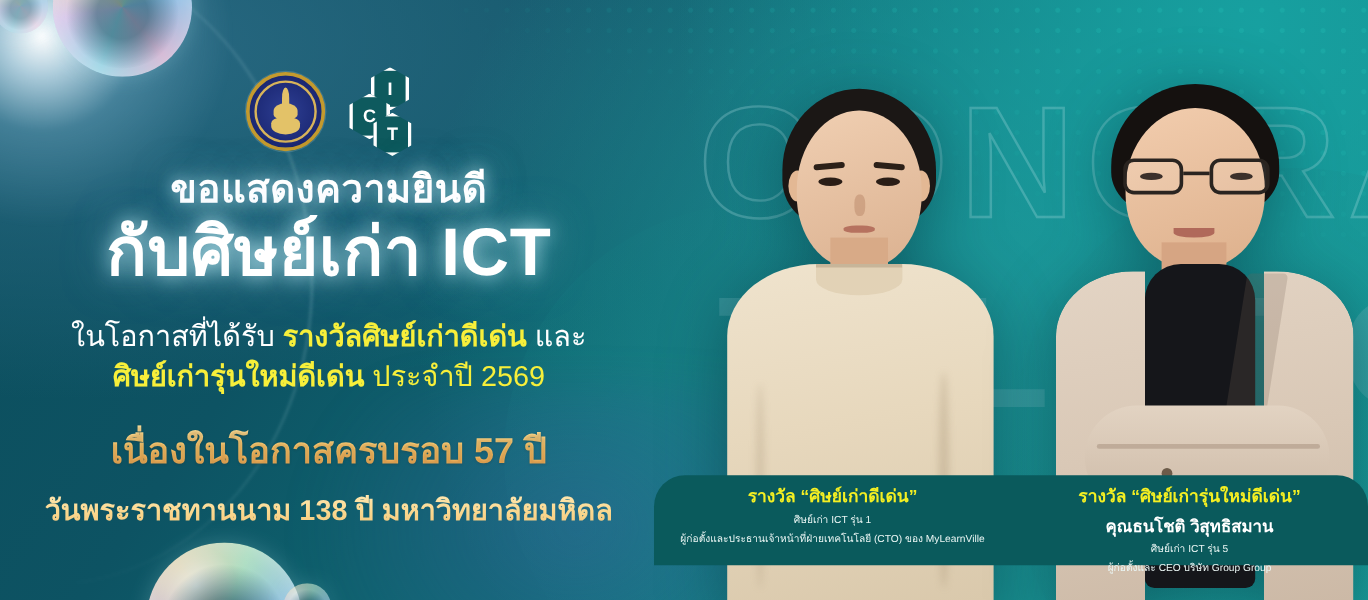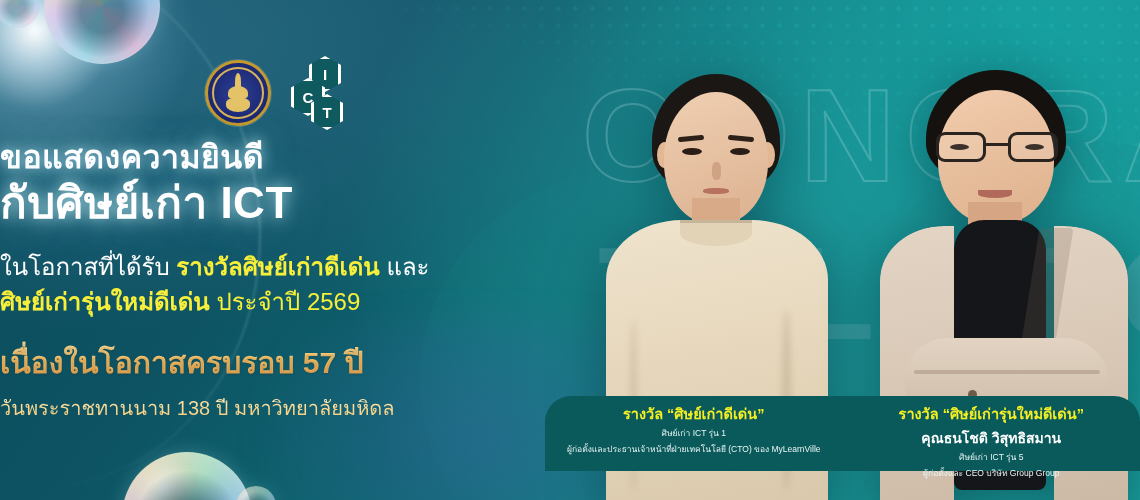--- a/index.html
+++ b/index.html
@@ -171,36 +171,36 @@
   .seal .c3{ top:25px; width:24px; height:14px; border-radius:34% 34% 50% 50%; }
   .ictlogo{ width:58px; height:70px; position:relative; }
   .hexcell{ position:absolute; border:3px solid #ffffff; background:#0e5a5e;
             clip-path:polygon(50% 0,100% 25%,100% 75%,50% 100%,0 75%,0 25%);
             display:flex; align-items:center; justify-content:center;
             color:#ffffff; font-weight:700; }
   .hx-i{ left:20px; top:-2px; width:32px; height:36px; font-size:15px; }
   .hx-c{ left:2px; top:20px; width:34px; height:38px; font-size:15px; }
   .hx-t{ left:22px; top:36px; width:32px; height:36px; font-size:15px; }
 
-  .copy{ position:absolute; left:0; top:140px; width:548px; text-align:left; }
+  .copy{ position:absolute; left:0; top:140px; width:548px; text-align:center; }
   .h1{ color:#ffffff; font-weight:700; letter-spacing:.5px; }
   .h1-a{ font-size:32px; line-height:1.12;
          text-shadow:0 0 14px rgba(190,235,245,.85),0 0 34px rgba(150,220,235,.5); }
-  .h1-b{ font-size:44px; line-height:1.15; margin-top:2px;
+  .h1-b{ font-size:56px; line-height:1.15; margin-top:2px;
          text-shadow:0 0 16px rgba(190,235,245,.9),0 0 38px rgba(150,220,235,.55); }
 
   .sub{ margin-top:22px; font-size:24px; line-height:1.42; color:#ffffff; }
   .sub b{ color:#f7ef3a; font-weight:700; }
   .sub .yel{ color:#f7ef3a; }
 
   .gold{ margin-top:20px; font-size:30px; font-weight:700;
          background:linear-gradient(180deg,#ffe9a8 0%,#fdc86b 45%,#f0a24e 100%);
          -webkit-background-clip:text; background-clip:text; color:transparent;
          text-shadow:0 1px 2px rgba(60,30,0,.18); }
-  .gold2{ margin-top:6px; font-size:20px; font-weight:400;
+  .gold2{ margin-top:6px; font-size:24px; font-weight:700;
           background:linear-gradient(180deg,#ffeec0 0%,#fbd88f 55%,#f3c173 100%);
           -webkit-background-clip:text; background-clip:text; color:transparent; }
 
   
   .caption-panel{
     position:absolute; left:545px; top:396px; width:595px; height:75px;
     background:#0a5a5c; border-radius:26px 26px 0 0;
     display:flex;
   }
   .cap{ flex:1; text-align:center; padding:9px 6px 0; }

